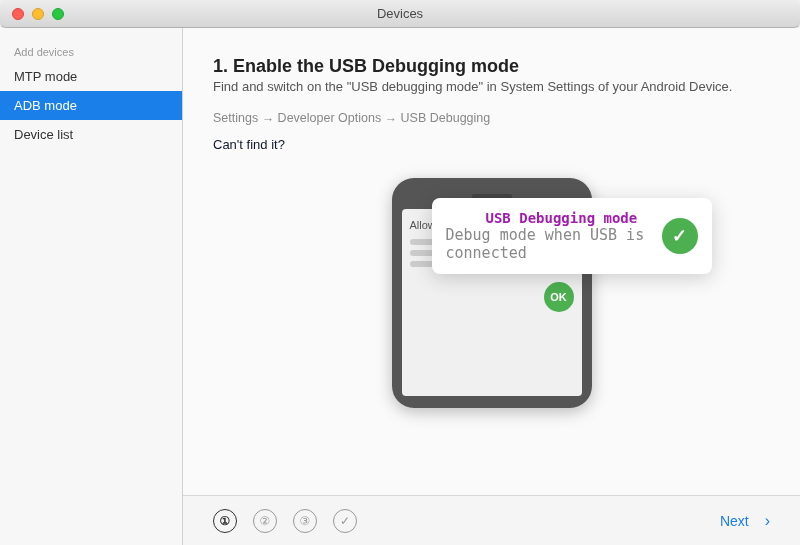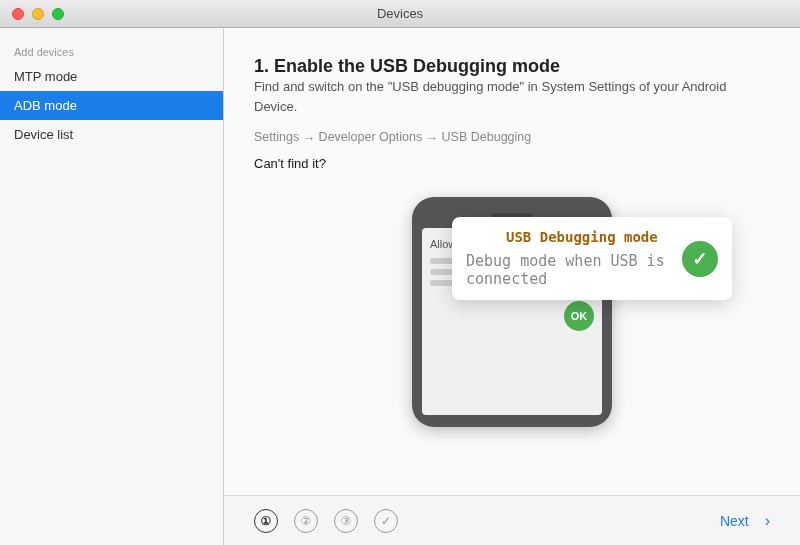--- a/index.html
+++ b/index.html
@@ -16,20 +16,21 @@
     
     .titlebar {
       background: linear-gradient(to bottom, #ececec, #d6d6d6);
       height: 28px;
       display: flex;
       align-items: center;
       justify-content: center;
       position: relative;
       border-bottom: 1px solid #b0b0b0;
       flex-shrink: 0;
+      border-radius: 6px;
     }
     .titlebar-buttons {
       position: absolute;
       left: 12px;
       display: flex;
       gap: 8px;
     }
     .titlebar-btn {
       width: 12px;
       height: 12px;
@@ -47,21 +48,21 @@
 
     
     .main-content {
       display: flex;
       flex: 1;
       overflow: hidden;
     }
 
     
     .sidebar {
-      width: 224px;
+      width: 183px;
       background: #f7f7f7;
       border-right: 1px solid #d0d0d0;
       padding-top: 10px;
       flex-shrink: 0;
     }
     .sidebar-section-title {
       font-size: 11px;
       color: #999;
       padding: 8px 14px 4px;
       font-weight: 500;
@@ -213,22 +214,22 @@
     }
 
     .debug-card-text {
       flex: 1;
     }
 
     .debug-card-title {
       font-family: monospace;
       font-size: 14px;
       font-weight: 600;
-      color: #a16207;
-      margin-bottom: 7px;
+      color: #a21caf;
+      margin-bottom: 0;
       padding-left: 40px;
     }
 
     .debug-card-subtitle {
       font-family: monospace;
       font-size: 15px;
       color: #888;
     }
 
     .debug-checkbox {

